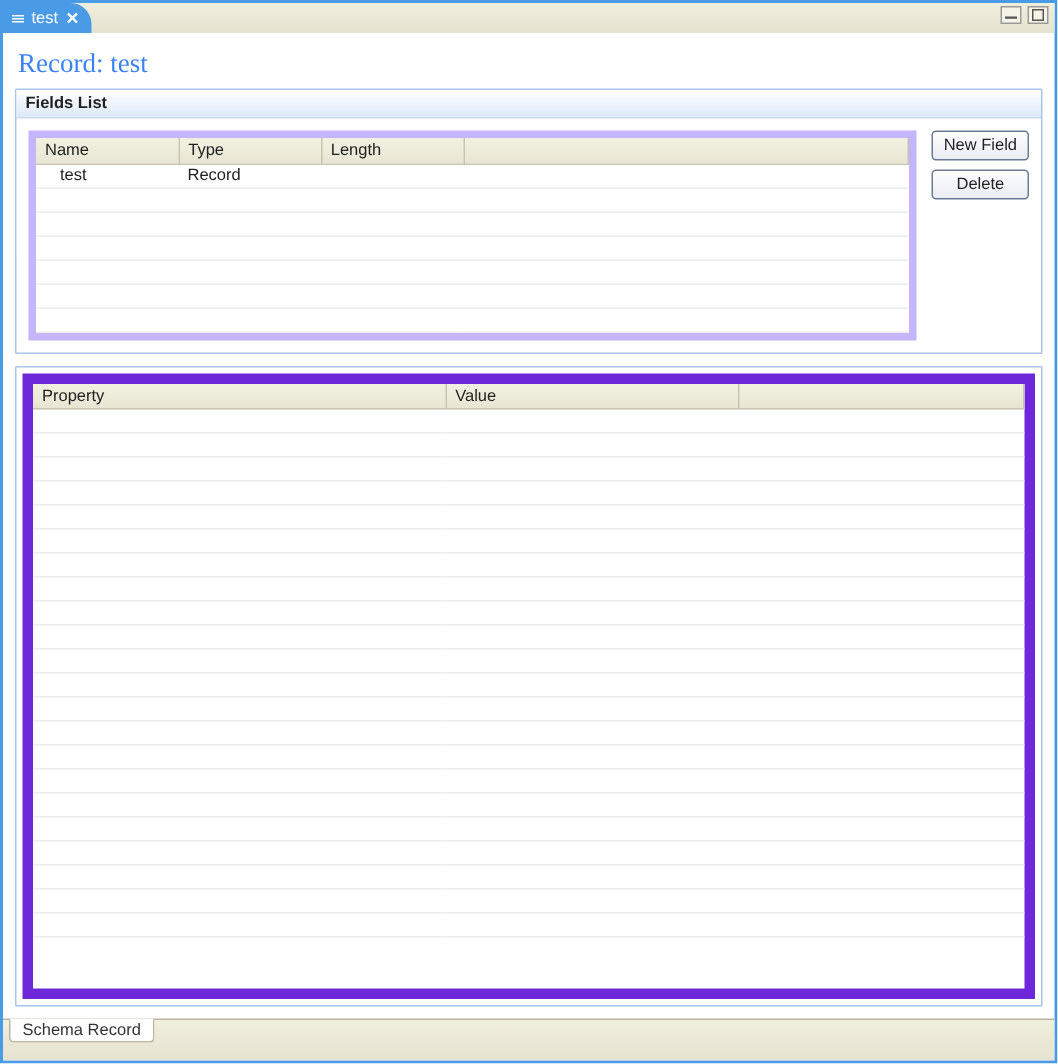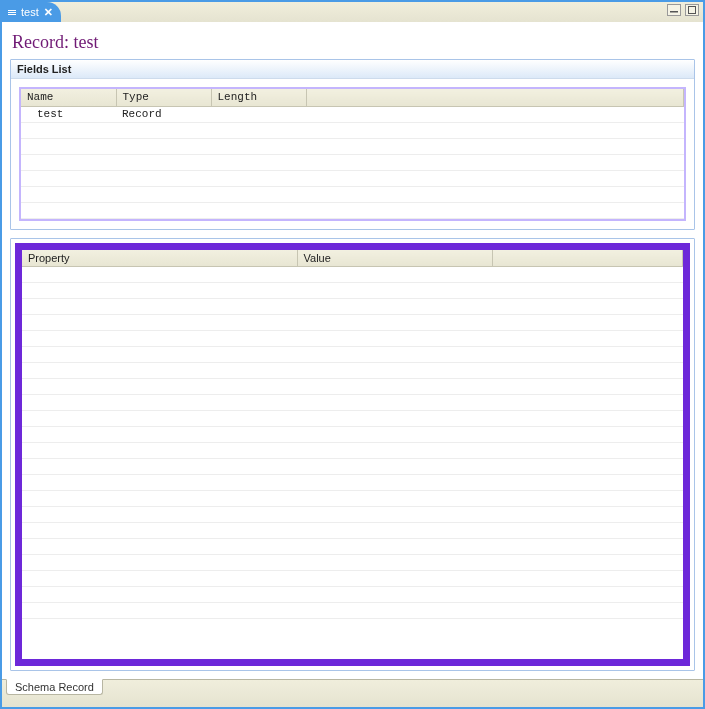--- a/index.html
+++ b/index.html
@@ -70,21 +70,21 @@
     display:flex; align-items:center; justify-content:center;
   }
   .content {
     flex: 1;
     padding: 6px 8px 0 8px;
     display: flex;
     flex-direction: column;
     overflow: hidden;
   }
   .page-title {
-    color: #701a75;
+    color: #3b82f6;
     font-family: Georgia, 'Times New Roman', serif;
     font-size: 18px;
     padding: 4px 2px 6px 2px;
   }
   .section {
     border: 1px solid #a9c4e8;
     border-radius: 1px;
     margin-bottom: 8px;
     display: flex;
     flex-direction: column;
@@ -97,22 +97,21 @@
     color: #222;
     border-bottom: 1px solid #cddbec;
   }
   .fields-body {
     display: flex;
     padding: 8px;
     gap: 10px;
   }
   .fields-table-wrap {
     flex: 1;
-    border: 2px solid #c4b5fd;
-    font-family: Liberation Mono, monospace;
+    border: 5px solid #c4b5fd;
   }
   .side-buttons {
     display: flex;
     flex-direction: column;
     gap: 6px;
   }
   .btn {
     border: 1px solid #6a7a94;
     border-radius: 3px;
     background: linear-gradient(to bottom, #fefefe, #e9ecf2);
@@ -278,20 +277,24 @@
                 </tr>
               <tr>
                   <td></td>
                   <td></td>
                   <td></td>
                   <td></td>
                 </tr>
             </tbody>
           </table>
         </div>
+        <div class="side-buttons">
+          <div class="btn">New Field</div>
+          <div class="btn">Delete</div>
+        </div>
       </div>
     </div>
 
     <div class="section section-specs">
       <div class="specs-body">
         <div class="specs-table-wrap">
           <table>
             <thead>
               <tr>
                 <th>Property</th>

